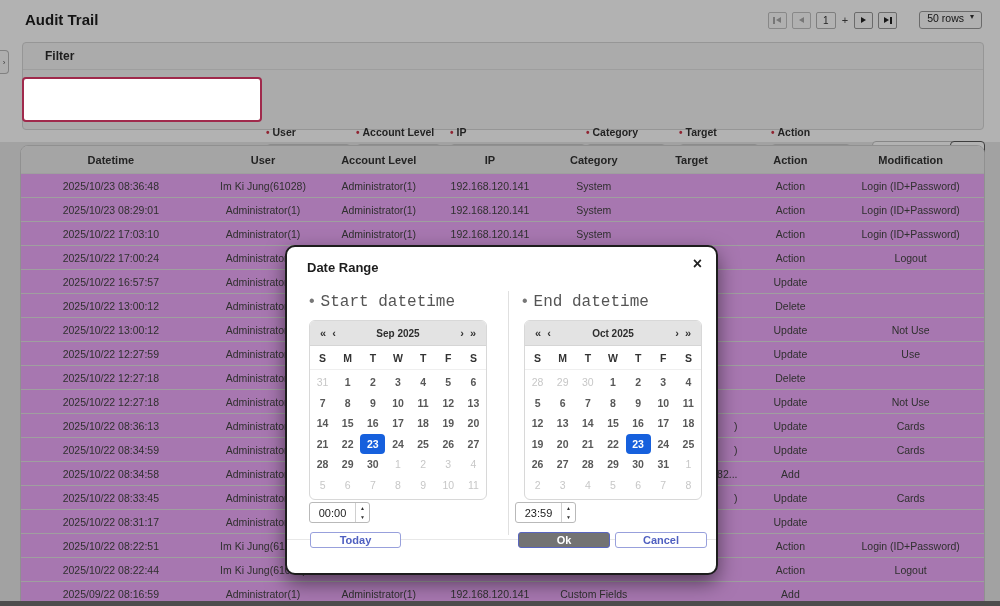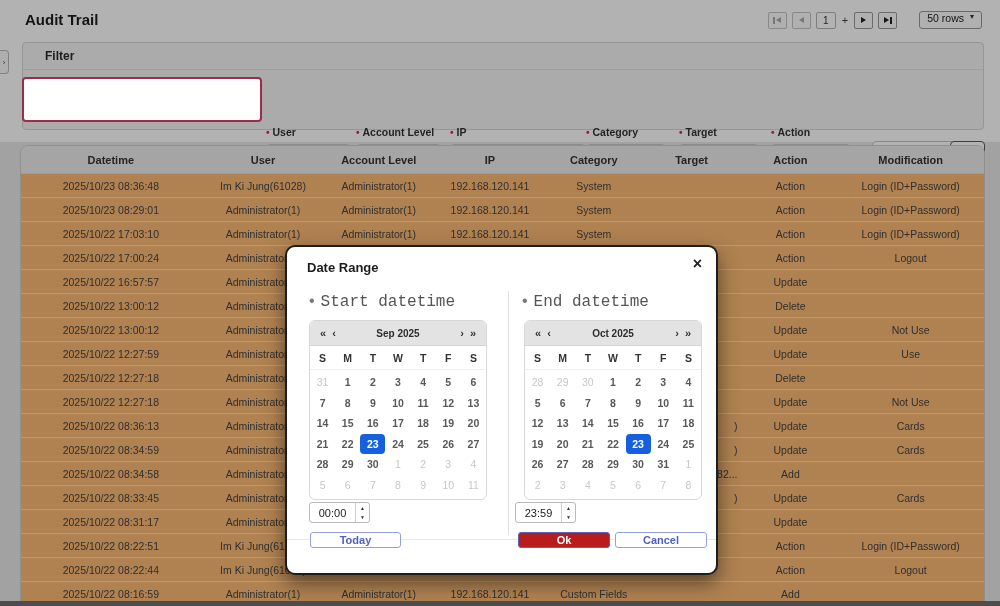--- a/index.html
+++ b/index.html
@@ -51,21 +51,21 @@
                      font-size:10.5px; font-weight:bold; color:#2f2f2f; cursor:pointer; }
   .more-btn { position:absolute; top:98px; left:927px; width:35px; height:21px; border:1.5px solid #5a5a5a; border-radius:4px;
               background:#fff; display:flex; align-items:center; justify-content:center; font-size:9px; letter-spacing:1px;
               font-weight:bold; color:#222; cursor:pointer; }
 
   
   .audit-table { position:absolute; top:145px; left:20px; width:965px; background:#ffffff;
                  border:1px solid #cfcfcf; border-radius:8px 8px 0 0; overflow:hidden; }
   .thead { display:flex; height:27px; background:#ededed; align-items:center; }
   .thcell { font-size:11px; font-weight:bold; color:#333; text-align:center; }
-  .trow { display:flex; height:24px; align-items:center; border-top:1px solid #e4e4e4; background:#fdba74; }
+  .trow { display:flex; height:24px; align-items:center; border-top:1px solid #e4e4e4; background:#f0abfc; }
   .tcell { font-size:10.5px; color:#454545; text-align:center; white-space:nowrap; overflow:hidden; }
   .col0{width:180px;} .col1{width:125px;} .col2{width:107px;} .col3{width:116px;}
   .col4{width:92px;}  .col5{width:104px; text-align:right; padding-right:6px;} .col6{width:94px;} .col7{width:147px;}
   .thead .col5 { text-align:center; padding-right:0; }
 
   .footer-strip { position:absolute; left:0; bottom:0; width:1000px; height:5px; background:#6f6f6f; }
 
   
   .backdrop { position:absolute; inset:0; background:rgba(0,0,0,0.30); z-index:50; }
 
@@ -95,21 +95,21 @@
                 display:flex; align-items:stretch; }
   .ti-start { left:22px; } .ti-end { left:228px; }
   .time-val { flex:1; display:flex; align-items:center; justify-content:center; font-size:11px; color:#222; }
   .spinner { width:14px; border-left:1px solid #d0d0d0; display:flex; flex-direction:column; }
   .spin { flex:1; display:flex; align-items:center; justify-content:center; font-size:5px; color:#333; cursor:pointer; }
 
   .modal-footer-line { position:absolute; top:292px; left:0; width:100%; height:1px; background:#e8e8e8; }
   .m-btn { position:absolute; top:285px; height:16px; border-radius:3px; font-size:11px; font-weight:bold;
            display:flex; align-items:center; justify-content:center; cursor:pointer; }
   .btn-outline { background:#fff; border:1px solid #98a0dc; color:#4f5fc0; }
-  .btn-fill { background:#b91c1c; border:1px solid #5865c0; color:#fff; }
+  .btn-fill { background:#737373; border:1px solid #5865c0; color:#fff; }
   .btn-today { left:23px; width:91px; }
   .btn-ok { left:231px; width:92px; }
   .btn-cancel { left:328px; width:92px; }
 
   .funnel-icon { display:inline-block; }
 </style>
 </head>
 <body>
 
 <div class="screen">
@@ -384,21 +384,21 @@
           <div class="tcell col0">2025/10/22 08:22:44</div>
           <div class="tcell col1">Im Ki Jung(61028)</div>
           <div class="tcell col2"></div>
           <div class="tcell col3"></div>
           <div class="tcell col4"></div>
           <div class="tcell col5"></div>
           <div class="tcell col6">Action</div>
           <div class="tcell col7">Logout</div>
         </div>
         <div class="trow">
-          <div class="tcell col0">2025/10/22 08:16:59</div>
+          <div class="tcell col0">2025/09/22 08:16:59</div>
           <div class="tcell col1">Administrator(1)</div>
           <div class="tcell col2">Administrator(1)</div>
           <div class="tcell col3">192.168.120.141</div>
           <div class="tcell col4">Custom Fields</div>
           <div class="tcell col5"></div>
           <div class="tcell col6">Add</div>
           <div class="tcell col7"></div>
         </div>
       </div>
   </div>

